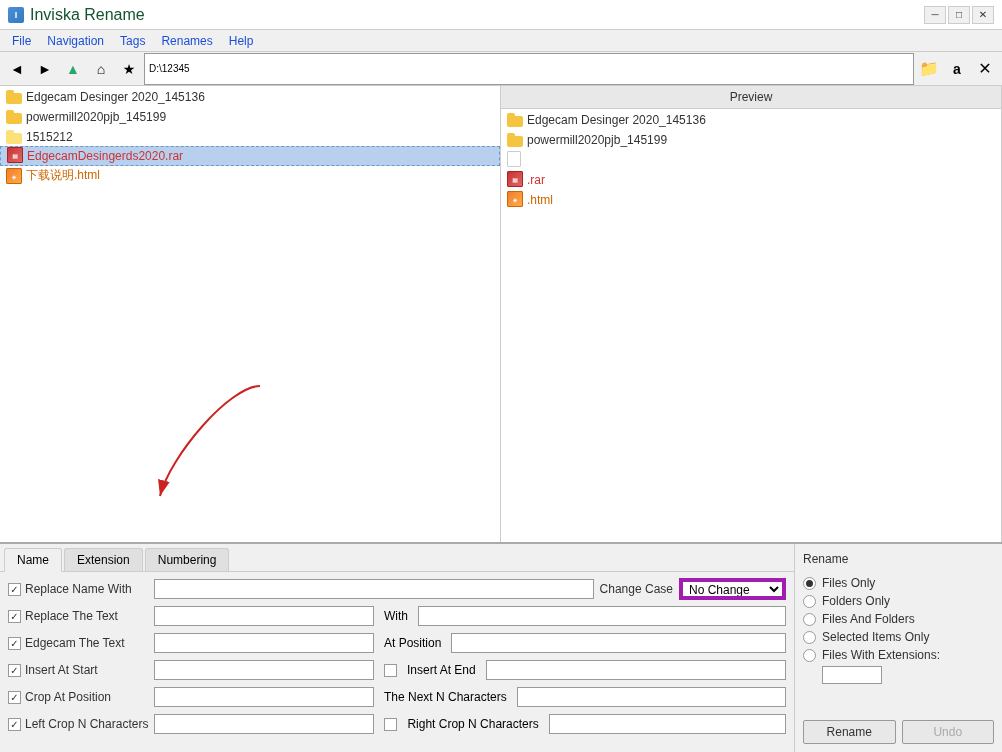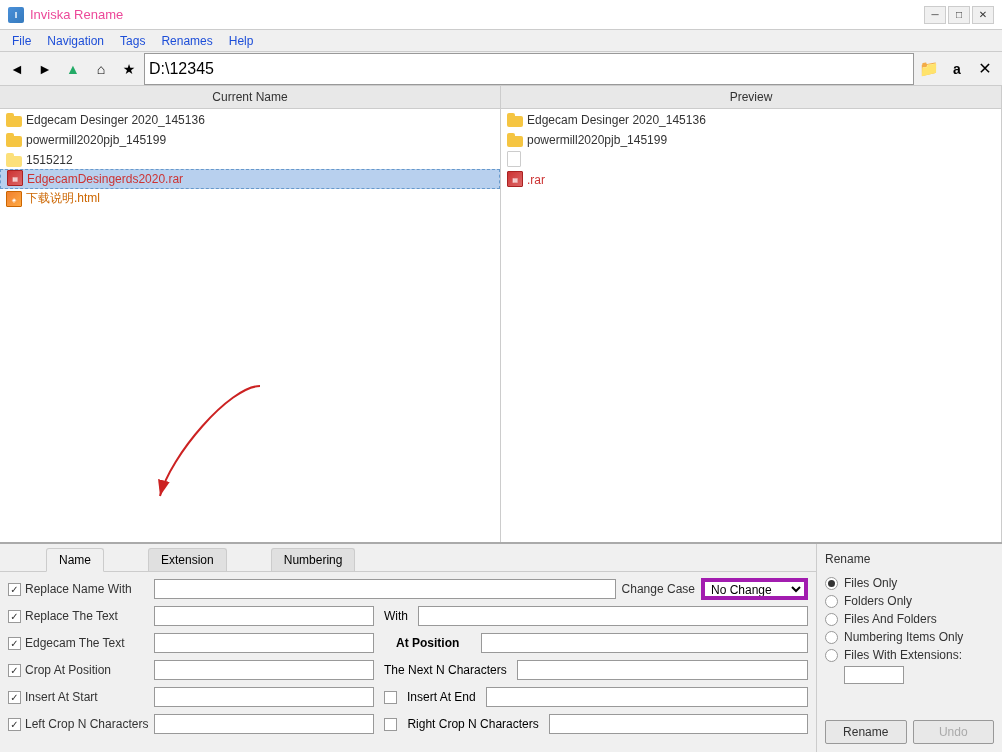--- a/index.html
+++ b/index.html
@@ -29,21 +29,21 @@
       align-items: center;
       gap: 6px;
     }
     .app-icon {
       width: 16px; height: 16px;
       background: linear-gradient(135deg, #4a90d9, #357abd);
       border-radius: 2px;
       display: flex; align-items: center; justify-content: center;
       font-size: 9px; color: white; font-weight: bold;
     }
-    .title-text { font-size: 13px; color: #ec4899; }
+    .title-text { font-size: 16px; color: #14532d; }
     .window-controls { display: flex; gap: 2px; }
     .win-btn {
       width: 22px; height: 18px;
       background: #f0f0f0;
       border: 1px solid #ccc;
       cursor: pointer;
       display: flex; align-items: center; justify-content: center;
       font-size: 10px;
       color: #333;
     }
@@ -82,21 +82,21 @@
       display: flex; align-items: center; justify-content: center;
       font-size: 14px;
       border-radius: 2px;
     }
     .path-bar {
       flex: 1;
       height: 32px;
       border: 1px solid #999;
       background: white;
       padding: 0 4px;
-      font-size: 16px;
+      font-size: 10px;
       outline: none;
     }
     .toolbar-right { display: flex; gap: 2px; }
     .toolbar-icon-btn {
       width: 26px; height: 26px;
       border: 1px solid transparent;
       background: transparent;
       cursor: pointer;
       display: flex; align-items: center; justify-content: center;
       font-size: 16px;
@@ -232,21 +232,20 @@
     }
     .tab {
       padding: 4px 12px;
       border: 1px solid #ccc;
       border-bottom: none;
       background: #e0e0e0;
       cursor: pointer;
       font-size: 12px;
       margin-right: 2px;
       border-radius: 3px 3px 0 0;
-      margin-left: 42px;
     }
     .tab.active {
       background: #f0f0f0;
       border-bottom: 1px solid #f0f0f0;
       margin-bottom: -1px;
       z-index: 1;
     }
 
     
     .form-area {
@@ -303,21 +302,21 @@
       background: white;
       font-size: 12px;
       outline: none;
       padding: 0 2px;
     }
 
     .change-case-label { font-size: 12px; color: #333; }
 
     
     .rename-panel {
-      width: 186px;
+      width: 208px;
       border-left: 1px solid #ccc;
       padding: 8px;
       background: #f0f0f0;
       display: flex;
       flex-direction: column;
       gap: 6px;
     }
 
     .rename-title {
       font-size: 12px;
@@ -427,21 +426,20 @@
     <button class="toolbar-icon-btn">📁</button>
     <button class="toolbar-icon-btn" style="font-weight:bold;font-size:14px;">a</button>
     <button class="toolbar-icon-btn">✕</button>
   </div>
 </div>
 
 <div class="main-content">
   <div class="panels-container">
 
     <div class="panel">
-      <div class="panel-header">Current Name</div>
       <div class="panel-content">
         <div class="file-item">
           <div class="folder-icon"></div>
           <span class="item-name">Edgecam Desinger 2020_145136</span>
         </div>
         <div class="file-item">
           <div class="folder-icon"></div>
           <span class="item-name">powermill2020pjb_145199</span>
         </div>
         <div class="file-item">
@@ -470,20 +468,24 @@
           <div class="folder-icon"></div>
           <span class="item-name">powermill2020pjb_145199</span>
         </div>
         <div class="file-item">
           <div class="file-icon file-icon-blank" style="width:14px;height:16px;margin-right:4px;flex-shrink:0;"></div>
           <span class="item-name"></span>
         </div>
         <div class="file-item">
           <div class="file-icon file-icon-rar" style="width:16px;height:16px;background:linear-gradient(135deg,#cc3333,#dd6666);border:1px solid #aa2222;font-size:6px;color:white;display:flex;align-items:center;justify-content:center;margin-right:4px;flex-shrink:0;">▦</div>
           <span class="item-name rar">.rar</span>
+        </div>
+        <div class="file-item">
+          <div class="file-icon file-icon-html" style="width:16px;height:16px;background:linear-gradient(135deg,#f08030,#ffaa44);border:1px solid #cc6600;font-size:6px;color:white;display:flex;align-items:center;justify-content:center;margin-right:4px;flex-shrink:0;">◈</div>
+          <span class="item-name html">.html</span>
         </div>
       </div>
     </div>
 
     <svg style="position:absolute;left:130px;top:290px;pointer-events:none;z-index:10;" width="160" height="140">
       <defs>
         <marker id="arrowhead" markerWidth="8" markerHeight="6" refX="8" refY="3" orient="auto">
           <polygon points="0 0, 8 3, 0 6" fill="#cc2222"></polygon>
         </marker>
       </defs>
@@ -528,48 +530,48 @@
         <span style="margin: 0 4px;">With</span>
         <input class="form-input form-input-long" type="text" value="" style="">
       </div>
 
       <div class="form-row">
         <div class="form-label">
           <div class="form-checkbox checked"></div>
           <span>Edgecam The Text</span>
         </div>
         <input class="form-input" type="text" value="" style="width: 220px;">
-        <span style="margin: 0 16px; font-weight: bold;">At Position</span>
+        <span style="margin: 0 4px;">At Position</span>
+        <input class="form-input form-input-long" type="text" value="" style="">
+      </div>
+
+      <div class="form-row">
+        <div class="form-label">
+          <div class="form-checkbox checked"></div>
+          <span>Insert At Start</span>
+        </div>
+        <input class="form-input" type="text" value="" style="width: 220px;">
+        <div class="form-checkbox" style="margin-left:4px;"></div>
+        <span style="margin: 0 4px;">Insert At End</span>
         <input class="form-input form-input-long" type="text" value="" style="">
       </div>
 
       <div class="form-row">
         <div class="form-label">
           <div class="form-checkbox checked"></div>
           <span>Crop At Position</span>
         </div>
         <input class="form-input" type="text" value="" style="width: 220px;">
         <span style="margin: 0 4px;">The Next N Characters</span>
         <input class="form-input form-input-long" type="text" value="" style="">
       </div>
 
       <div class="form-row">
         <div class="form-label">
           <div class="form-checkbox checked"></div>
-          <span>Insert At Start</span>
-        </div>
-        <input class="form-input" type="text" value="" style="width: 220px;">
-        <div class="form-checkbox" style="margin-left:4px;"></div>
-        <span style="margin: 0 4px;">Insert At End</span>
-        <input class="form-input form-input-long" type="text" value="" style="">
-      </div>
-
-      <div class="form-row">
-        <div class="form-label">
-          <div class="form-checkbox checked"></div>
           <span>Left Crop N Characters</span>
         </div>
         <input class="form-input" type="text" value="" style="width: 220px;">
         <div class="form-checkbox" style="margin-left:4px;"></div>
         <span style="margin: 0 4px;">Right Crop N Characters</span>
         <input class="form-input form-input-long" type="text" value="" style="">
       </div>
 
     </div>
   </div>
@@ -585,21 +587,21 @@
       <div class="radio-item">
         <div class="radio-circle"></div>
         <span>Folders Only</span>
       </div>
       <div class="radio-item">
         <div class="radio-circle"></div>
         <span>Files And Folders</span>
       </div>
       <div class="radio-item">
         <div class="radio-circle"></div>
-        <span>Numbering Items Only</span>
+        <span>Selected Items Only</span>
       </div>
       <div class="radio-item" style="flex-wrap:wrap;">
         <div class="radio-circle"></div>
         <span>Files With Extensions:</span>
       </div>
       <input class="ext-input" type="text" value="" style="margin-left: 19px;">
     </div>
 
     <div class="rename-buttons">
       <button class="action-btn">Rename</button>

